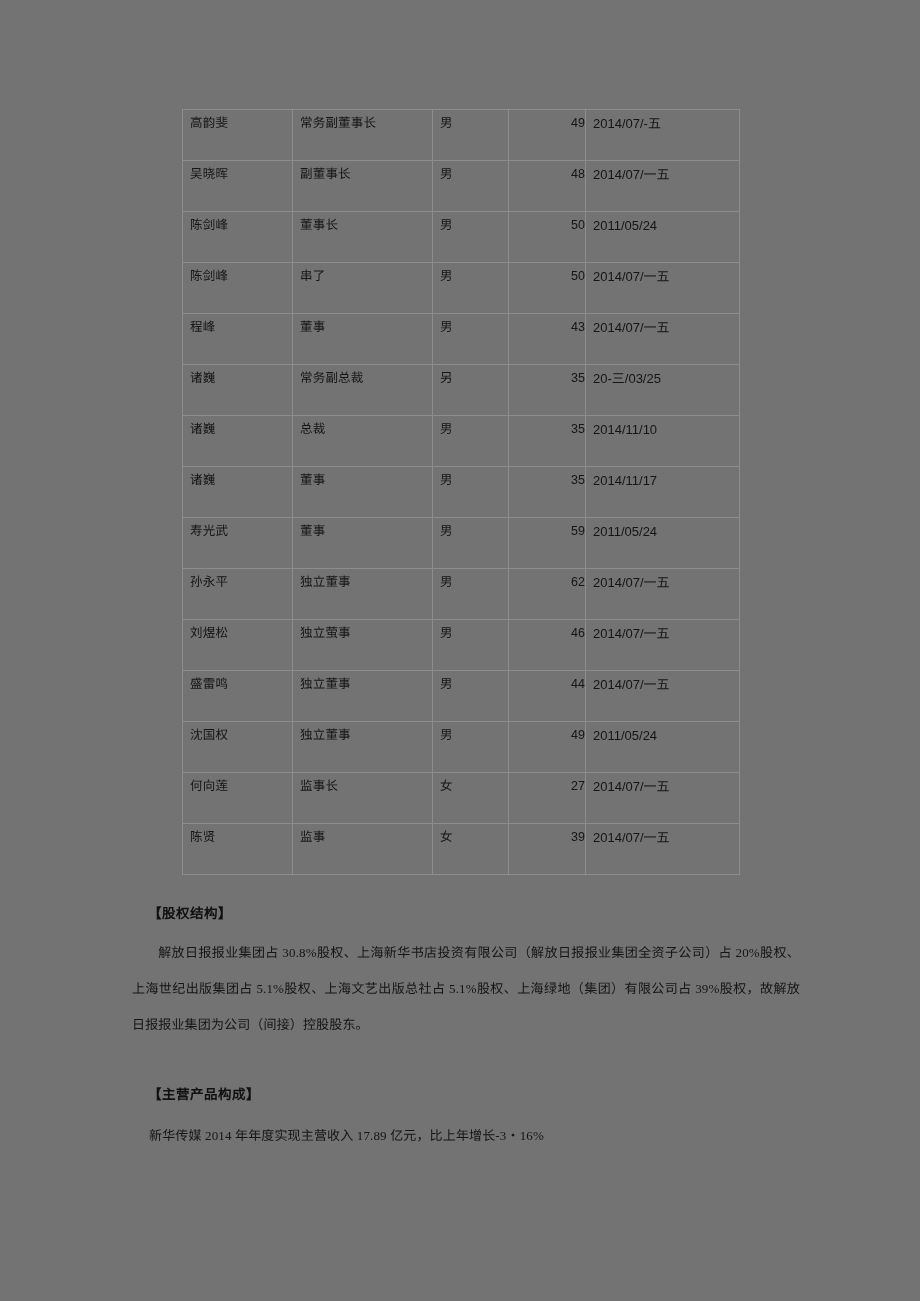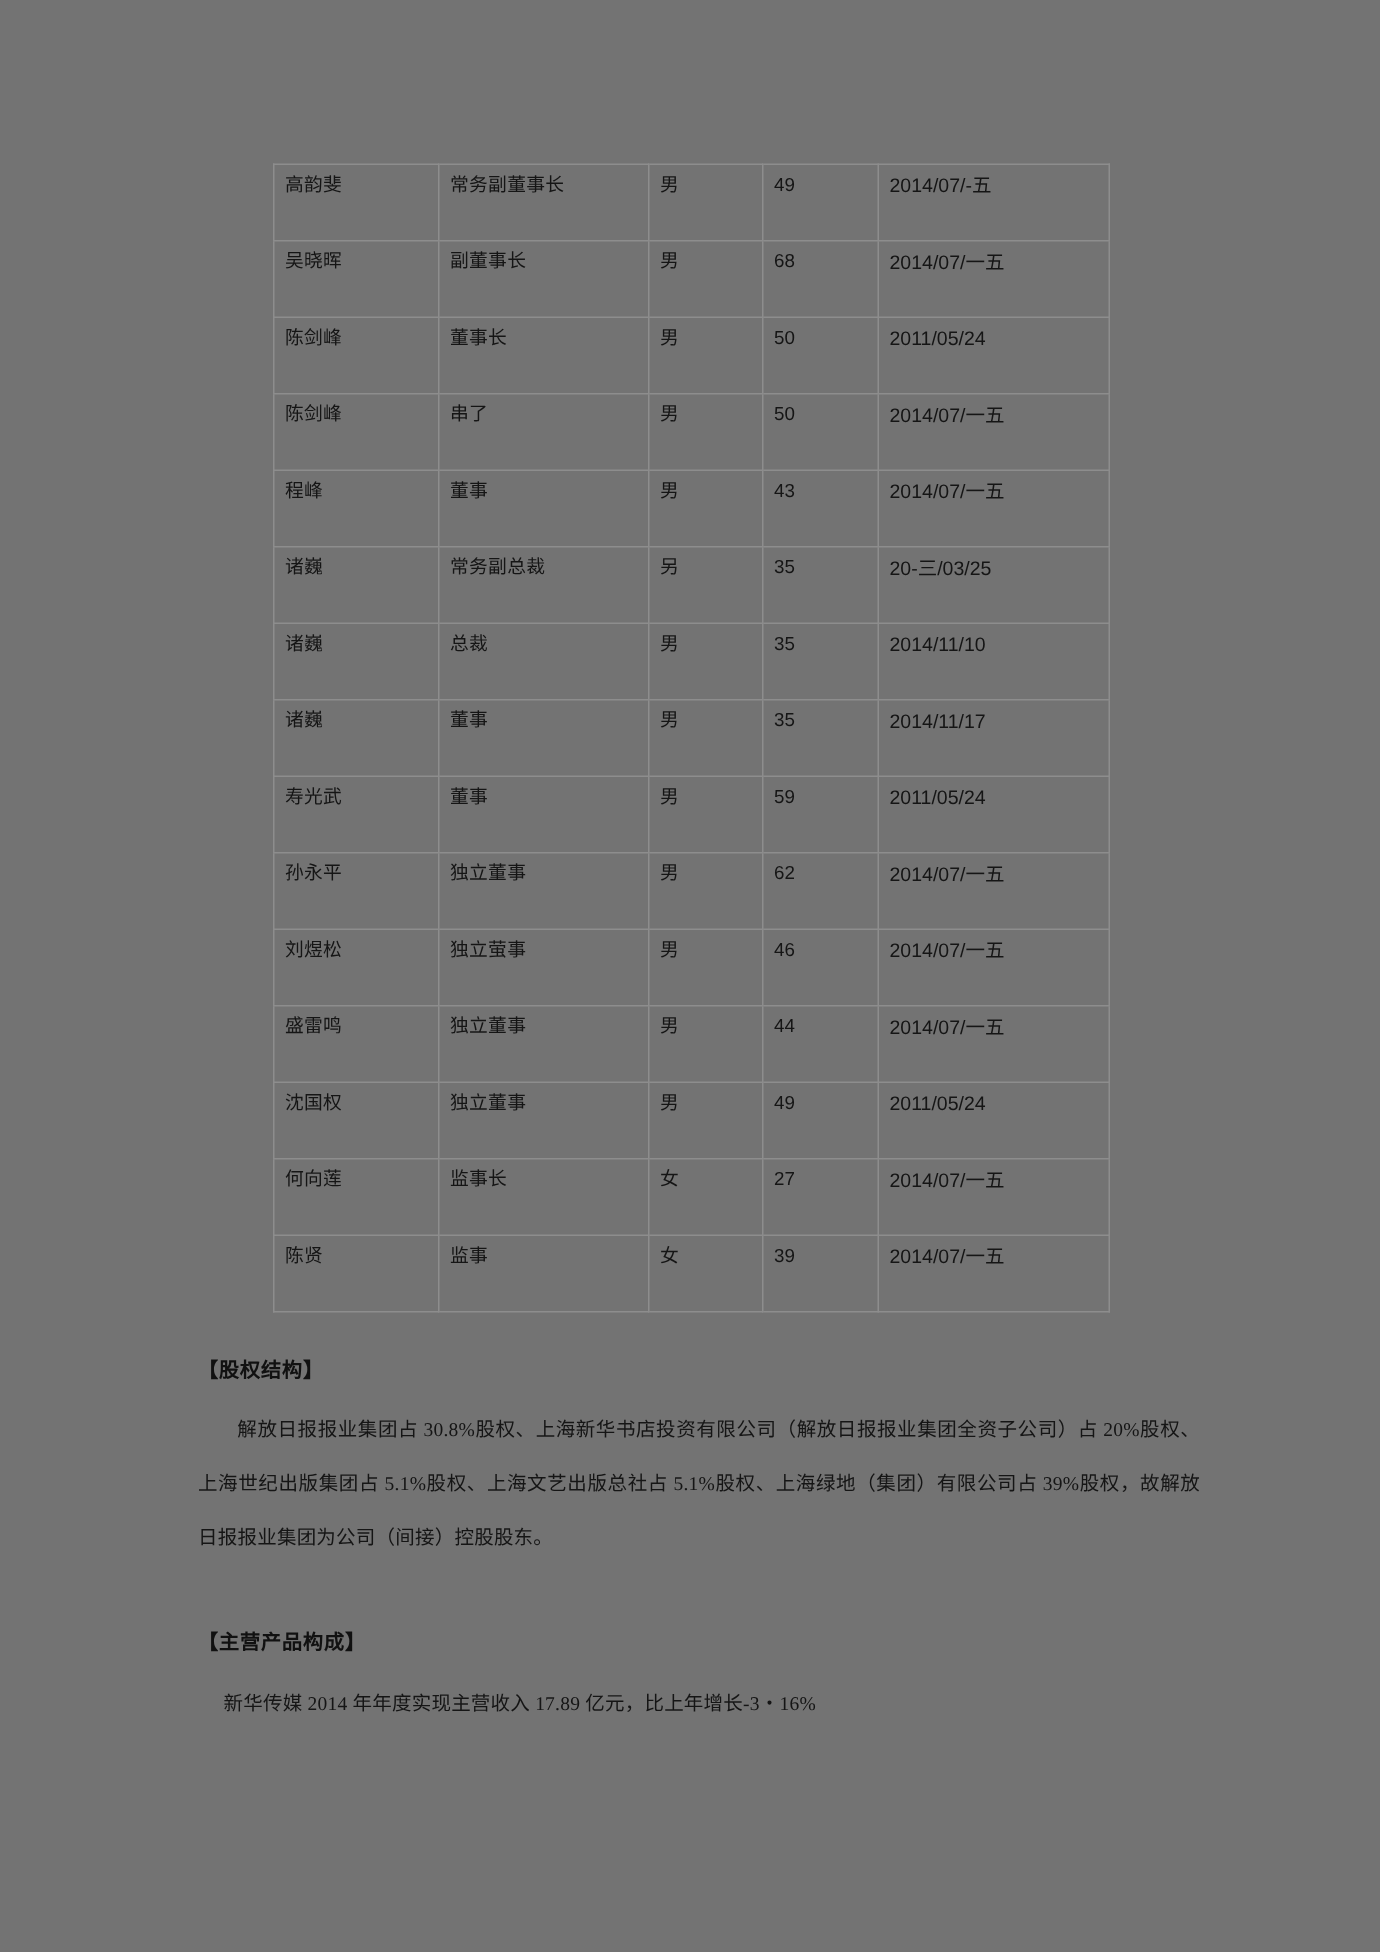--- a/index.html
+++ b/index.html
@@ -49,36 +49,38 @@
     height: 24px;
     font-family: "Liberation Serif", "DejaVu Serif", serif;
     letter-spacing: 0.2px;
     color: #151515;
   }
   table.officers tr.tall td { padding-bottom: 20px; }
   table.officers td.num {
     font-family: "Liberation Sans", "DejaVu Sans", sans-serif;
     font-size: 12.5px;
     letter-spacing: 0;
+    text-align: right;
   }
   table.officers td.date {
     font-family: "Liberation Sans", "DejaVu Sans", sans-serif;
     font-size: 13px;
     letter-spacing: 0;
   }
 
   
   .section-heading {
     position: absolute;
     font-size: 13.5px;
     font-weight: bold;
     font-family: "Liberation Serif", "DejaVu Serif", serif;
     color: #111;
     letter-spacing: 0.5px;
     white-space: nowrap;
+    margin-left: 16px;
   }
   .para {
     position: absolute;
     font-size: 13px;
     font-family: "Liberation Serif", "DejaVu Serif", serif;
     color: #151515;
     line-height: 36px;
     letter-spacing: 0.15px;
     text-align: justify;
   }
@@ -117,21 +119,21 @@
             <td>高韵斐</td>
             <td>常务副董事长</td>
             <td>男</td>
             <td class="num">49</td>
             <td class="date">2014/07/-五</td>
           </tr>
           <tr class="tall">
             <td>吴晓晖</td>
             <td>副董事长</td>
             <td>男</td>
-            <td class="num">68</td>
+            <td class="num">48</td>
             <td class="date">2014/07/一五</td>
           </tr>
           <tr class="tall">
             <td>陈剑峰</td>
             <td>董事长</td>
             <td>男</td>
             <td class="num">50</td>
             <td class="date">2011/05/24</td>
           </tr>
           <tr class="tall">

